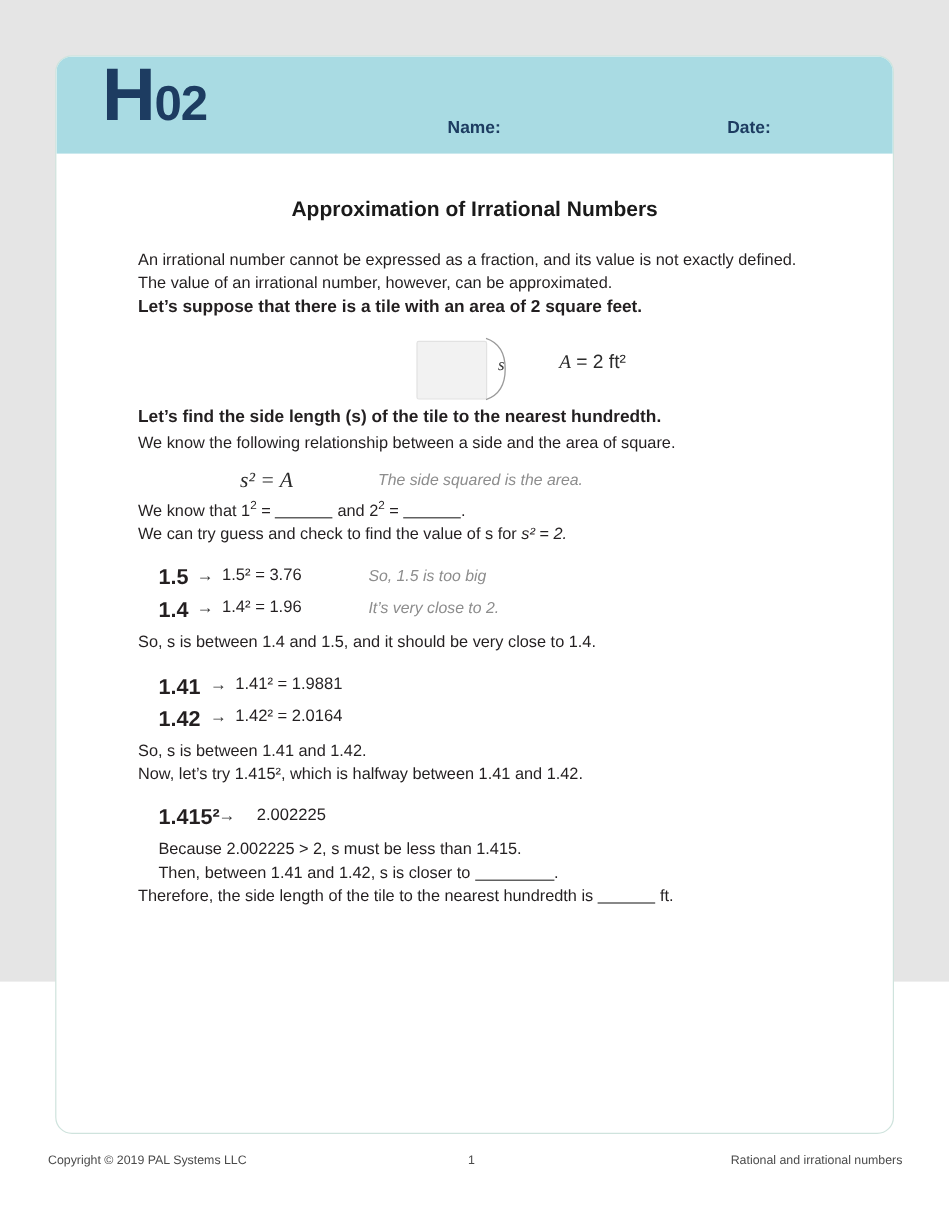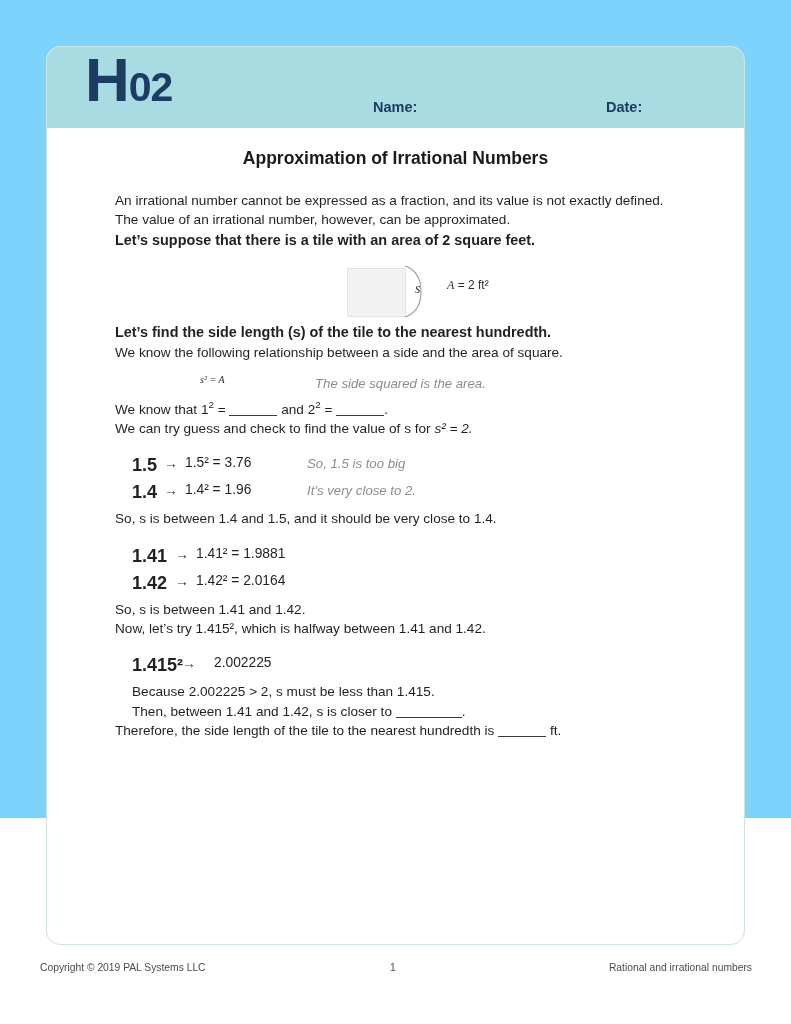--- a/index.html
+++ b/index.html
@@ -15,21 +15,21 @@
     overflow: hidden;
     position: relative;
   }
 
   
   #page {
     position: absolute;
     left: 0; top: 0;
     width: 791px;
     height: 818px;
-    background: #7dd3fc;
+    background: #e5e5e5;
     text-decoration: underline;
   }
 
   
   #card {
     position: absolute;
     left: 46px;
     top: 46px;
     width: 699px;
     height: 899px;
@@ -82,21 +82,21 @@
     left: 0;
     top: 81px;
     width: 100%;
   }
 
   #worksheet-title {
     text-align: center;
     font-size: 17.5px;
     font-weight: bold;
     color: #1a1a1a;
-    margin-top: 20px;
+    margin-top: 36px;
   }
 
   .content {
     padding: 0 64px 0 68px;
   }
 
   p.para {
     font-size: 13.6px;
     line-height: 1.42;
     margin: 0;
@@ -140,44 +140,44 @@
     position: absolute;
     left: 300px;
     top: 21px;
     font-family: "Liberation Serif", serif;
     font-style: italic;
     font-size: 14px;
     color: #3a3a3a;
   }
   #area-label {
     position: absolute;
-    left: 332px;
+    left: 351px;
     top: 18px;
-    font-size: 12px;
+    font-size: 16px;
     color: #2b2b2b;
     white-space: nowrap;
   }
   #area-label .var {
     font-family: "Liberation Serif", serif;
     font-style: italic;
   }
 
   
   #formula-row {
     position: relative;
     height: 26px;
     margin-top: 12px;
   }
   #formula {
     position: absolute;
     left: 85px;
     top: 0;
     font-family: "Liberation Serif", serif;
     font-style: italic;
-    font-size: 10px;
+    font-size: 18px;
     color: #2b2b2b;
   }
   #formula-note {
     position: absolute;
     left: 200px;
     top: 2px;
     font-style: italic;
     font-size: 13.2px;
     color: #8d8d8d;
   }

